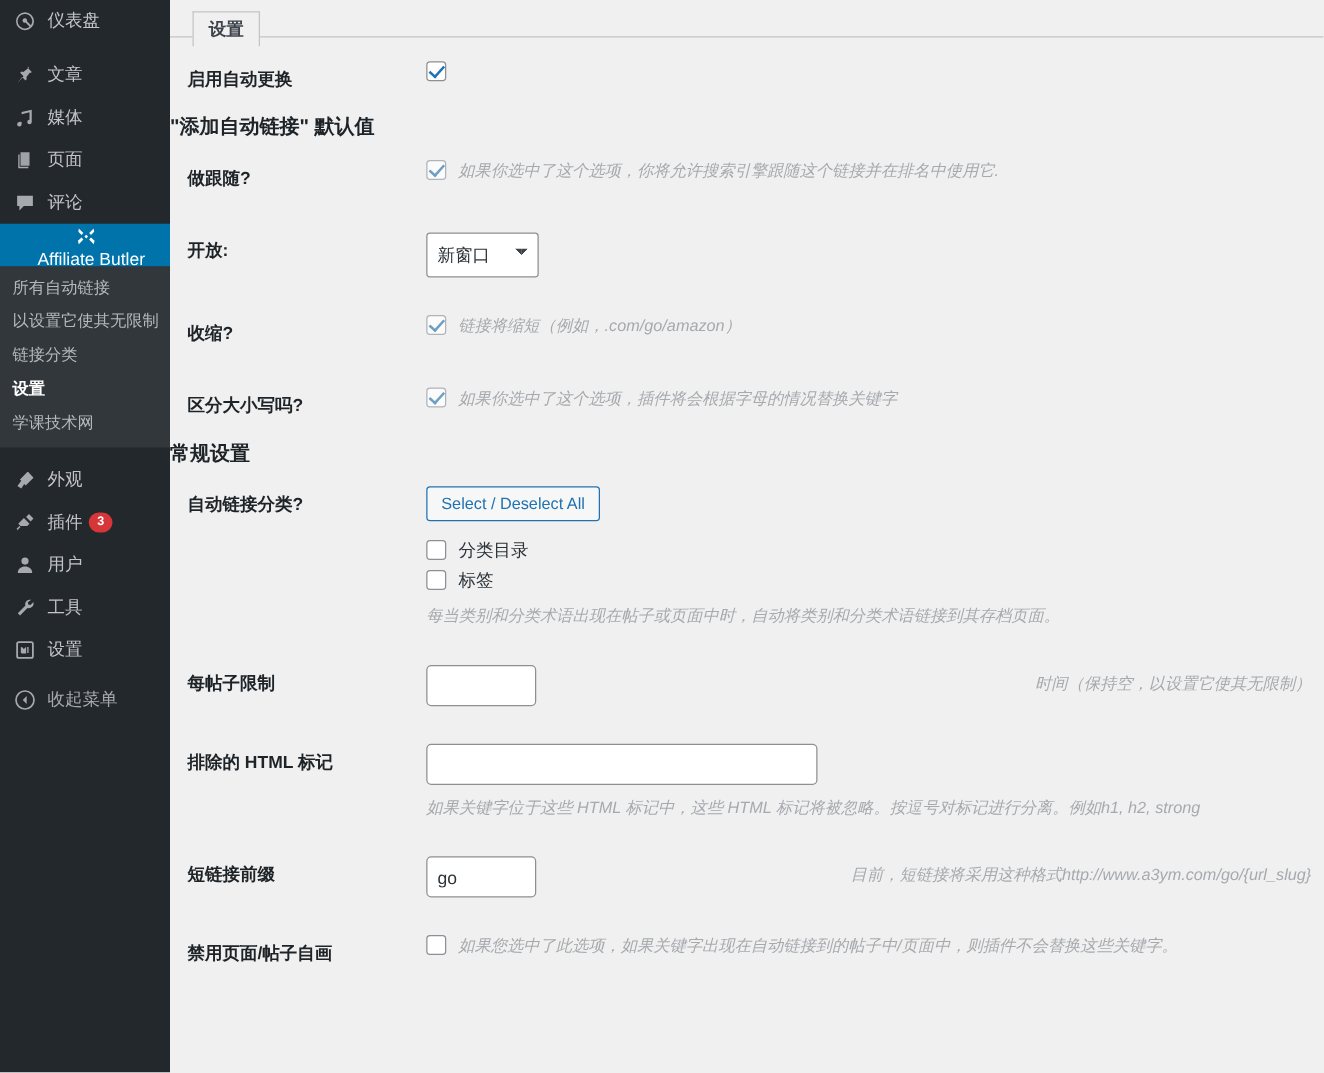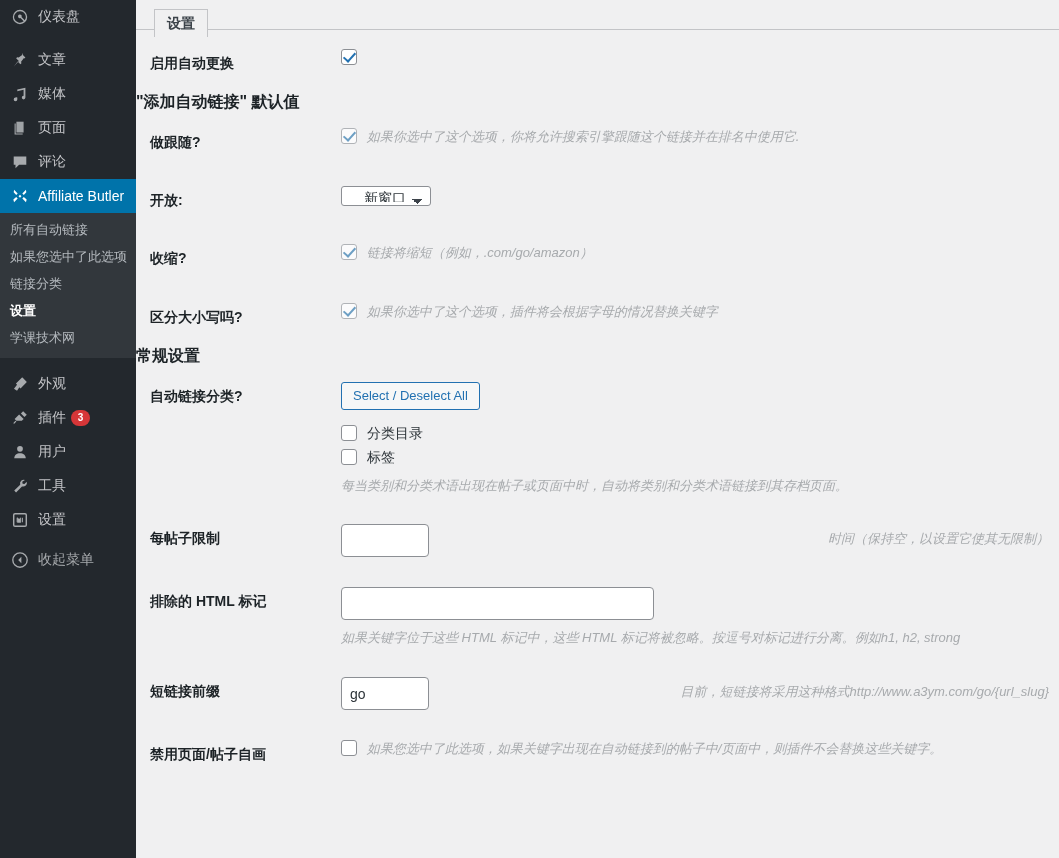--- a/index.html
+++ b/index.html
@@ -55,20 +55,21 @@
   .menu-item .mi-label {
     white-space: nowrap;
   }
   .menu-item.sep-top {
     margin-top: 9px;
   }
   .menu-item.current {
     background: #0073aa;
     color: #fff;
     font-weight: normal;
+    flex-direction: column;
   }
   .menu-item.current .mi-icon { color: #fff; }
   .menu-item.current::after {
     content: "";
     position: absolute;
     right: -8px;
     top: 50%;
     transform: translateY(-50%);
     border-style: solid;
     border-width: 8px 0 8px 8px;
@@ -221,35 +222,34 @@
     white-space: nowrap;
   }
   select.wp-select {
     font-family: "Liberation Sans", "DejaVu Sans", sans-serif;
     font-size: 14px;
     color: #2c3338;
     border: 1px solid #8c8f94;
     border-radius: 3px;
     background: #fff;
     padding: 3px 24px 3px 8px;
-    height: 20px;
+    height: 36px;
     min-width: 86px;
     box-shadow: 0 0 0 transparent;
     -webkit-appearance: none;
     appearance: none;
     background-image:
       linear-gradient(45deg, transparent 50%, #3c434a 50%),
       linear-gradient(135deg, #3c434a 50%, transparent 50%);
     background-position:
       calc(100% - 13px) 12px,
       calc(100% - 8px) 12px;
     background-size: 5px 5px, 5px 5px;
     background-repeat: no-repeat;
     cursor: pointer;
-    text-align: right;
   }
   input.wp-text {
     font-family: "Liberation Sans", "DejaVu Sans", sans-serif;
     font-size: 14px;
     color: #2c3338;
     border: 1px solid #8c8f94;
     border-radius: 4px;
     background: #fff;
     padding: 4px 8px;
     height: 33px;
@@ -338,21 +338,21 @@
       <span class="mi-icon">
         <svg width="18" height="18" viewBox="0 0 20 20" fill="currentColor">
             <path d="M3.4 3l4 4.2-1.6 1.6L3 5.9zM16.6 3l-4 4.2 1.6 1.6L17 5.9zM10 8.6l1.6 1.7-1.6 1.7-1.6-1.7zM5.8 11.2l1.6 1.6-4 4.2-.8-3zM14.2 11.2l-1.6 1.6 4 4.2.8-3z"></path>
           </svg>
       </span>
       <span class="mi-label">Affiliate Butler</span>
     </div>
 
     <div class="submenu">
       <div class="submenu-item">所有自动链接</div>
-      <div class="submenu-item">如果您选中了此选项</div>
+      <div class="submenu-item">以设置它使其无限制</div>
       <div class="submenu-item">链接分类</div>
       <div class="submenu-item current">设置</div>
       <div class="submenu-item">学课技术网</div>
     </div>
 
     <div class="menu-item sep-top">
       <span class="mi-icon">
         <svg width="18" height="18" viewBox="0 0 20 20" fill="currentColor">
             <path d="M12.5 2.5l-7 7 1.2 1.2-3.4 4.6 3.4 2.2 2.6-3.9 1.3 1.3 7-7-5.1-5.4z"></path>
           </svg>

